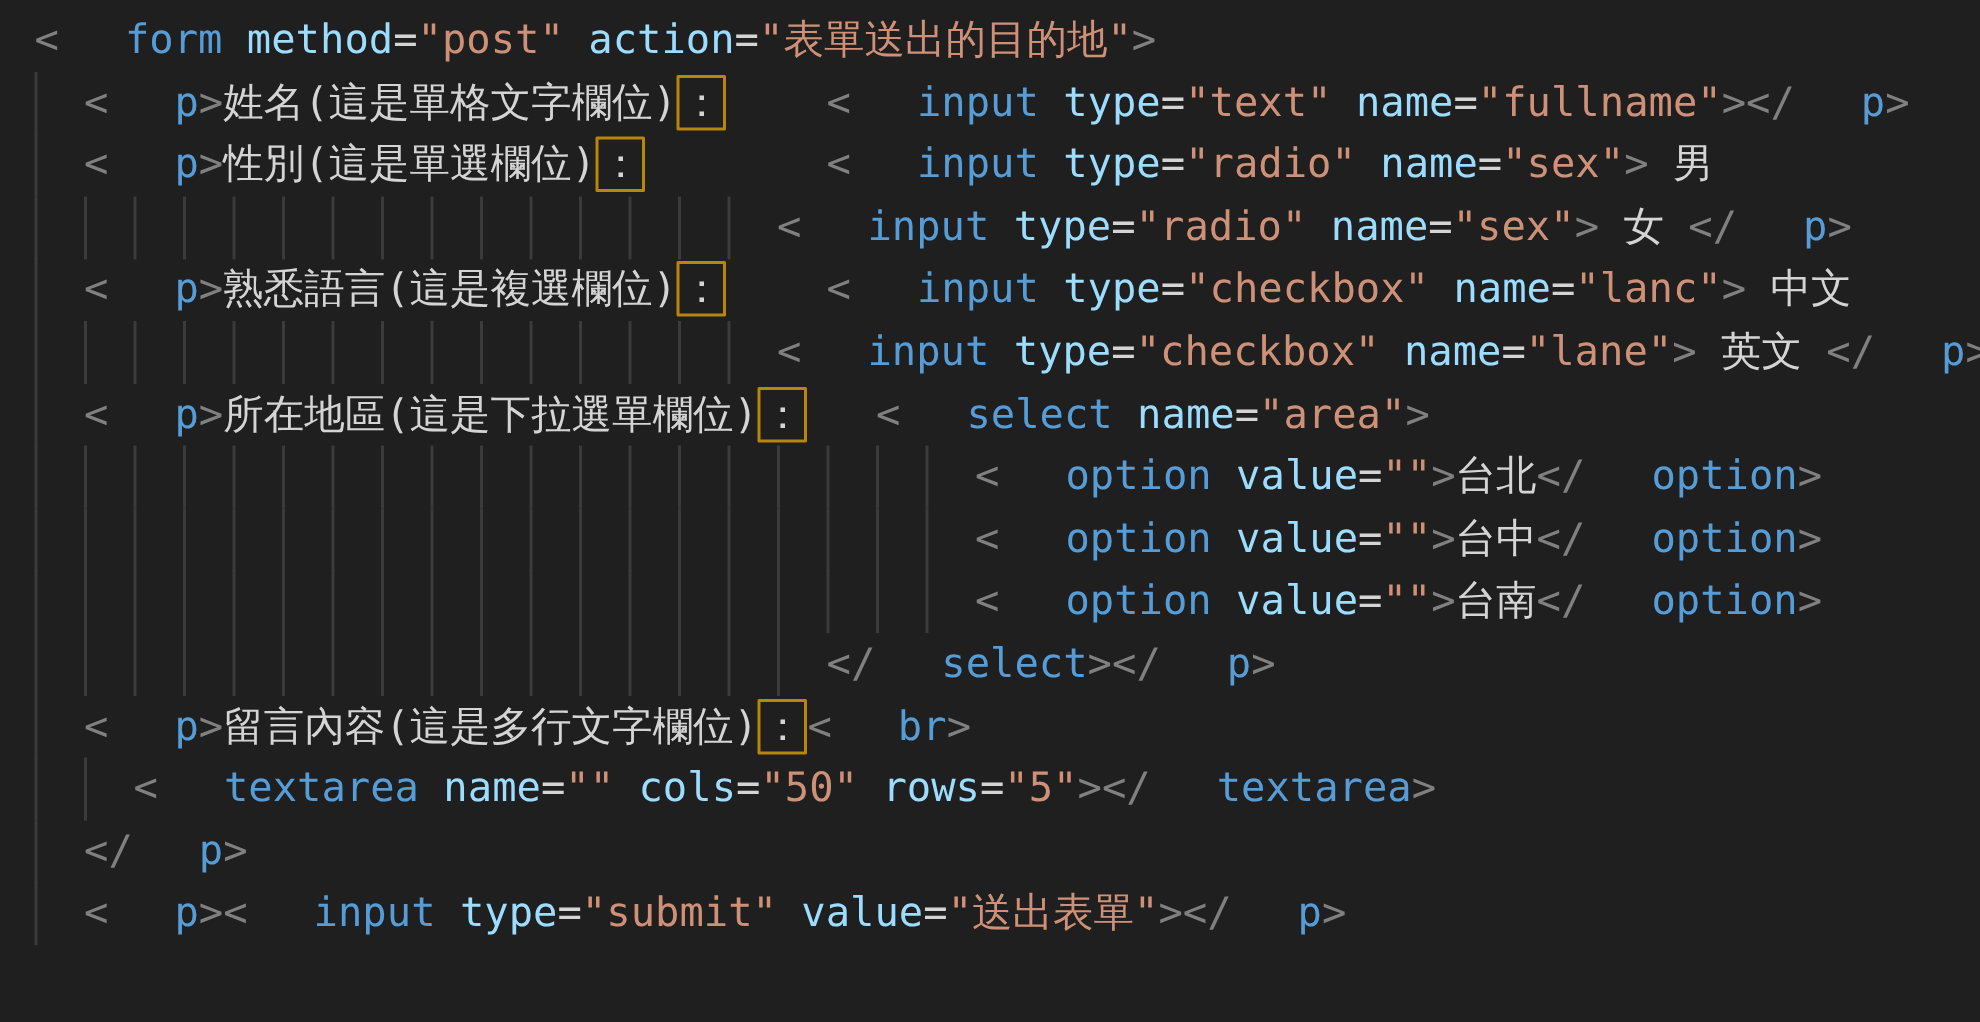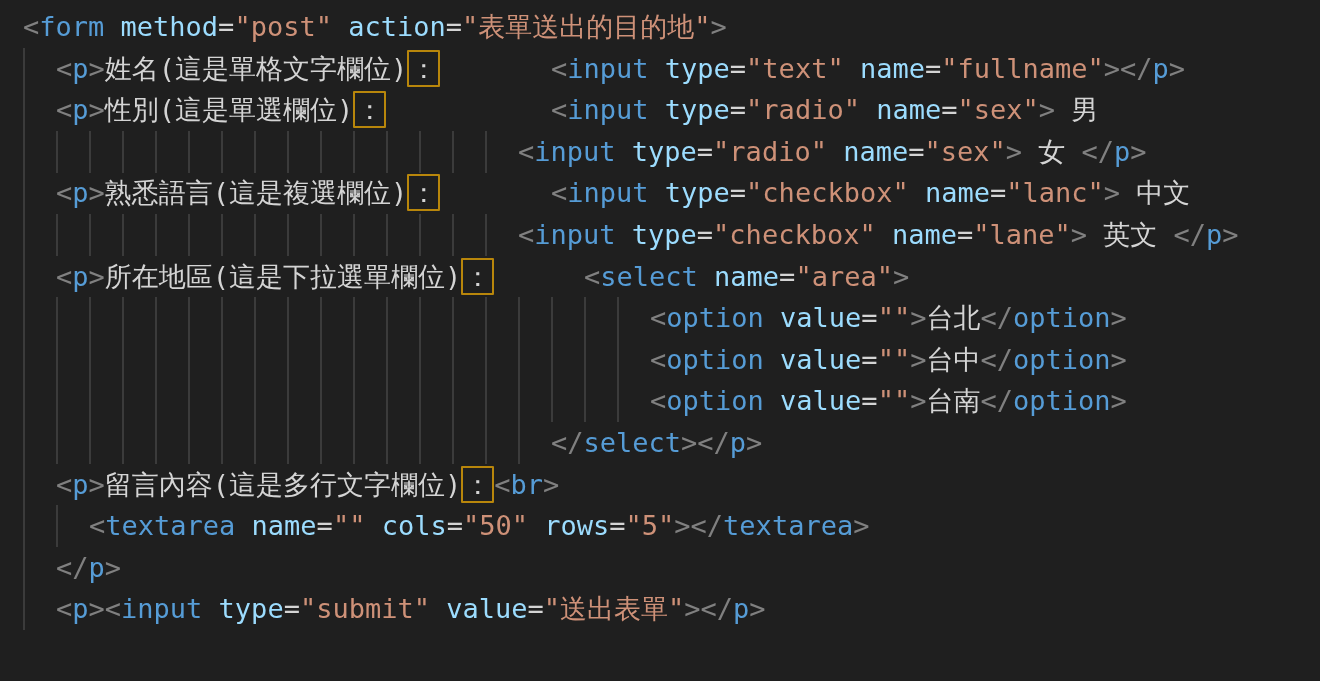--- a/index.html
+++ b/index.html
@@ -19,21 +19,21 @@
   .guide{
     position:absolute;top:0;bottom:0;width:2px;
     background:#3b3b3b;
   }
   .seg{
     position:absolute;top:0;height:42px;line-height:42px;white-space:pre;
   }
   .tok-plain,.tok-text{color:#d4d4d4;}
   .tok-eq{color:#d4d4d4;}
   .tok-punc{color:#808080;}
-  .tok-tag{color:#569cd6;}
+  .tok-tag{color:#569cd6;margin-left:44px;}
   .tok-attr{color:#9cdcfe;}
   .tok-str{color:#ce9178;}
   .ubox{
     display:inline-block;box-sizing:border-box;
     width:33px;height:37px;line-height:33px;
     margin-top:2px;vertical-align:top;text-align:center;
     border:2px solid #b8860b;border-radius:1px;
   }
 </style>
 </head>

